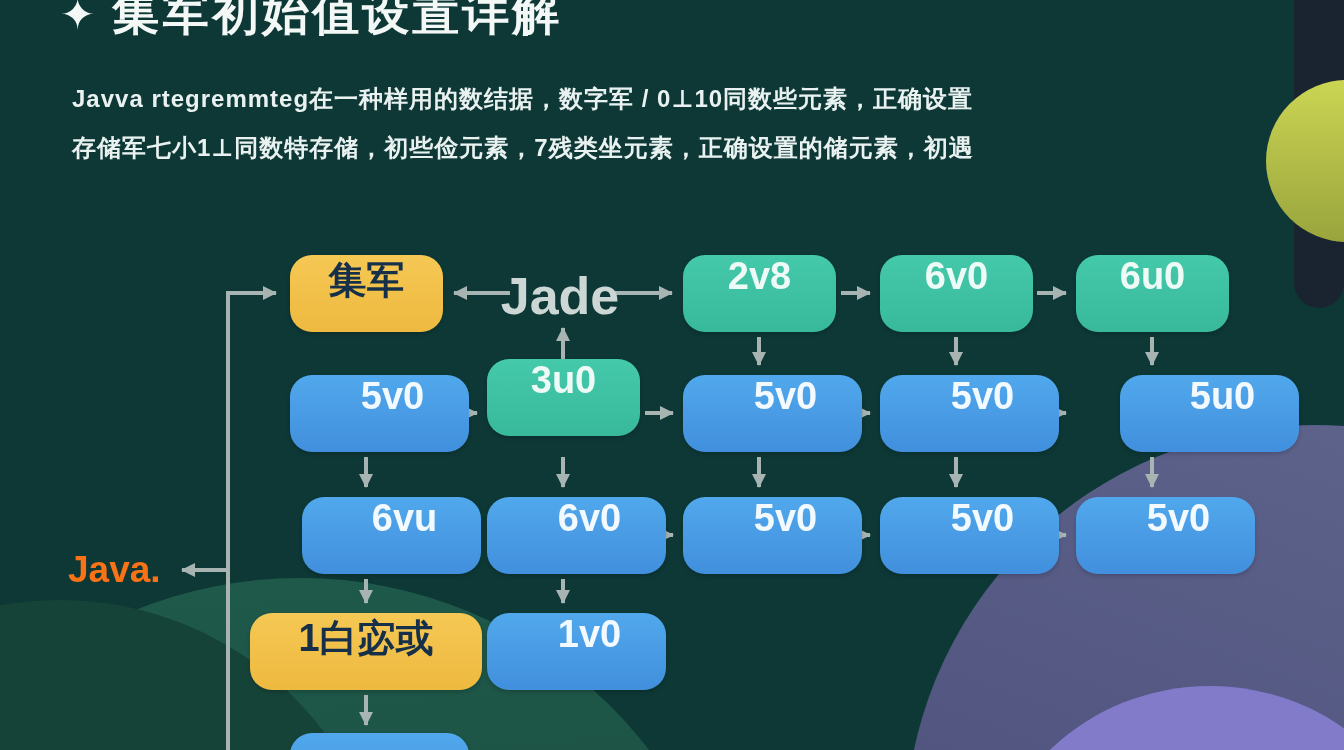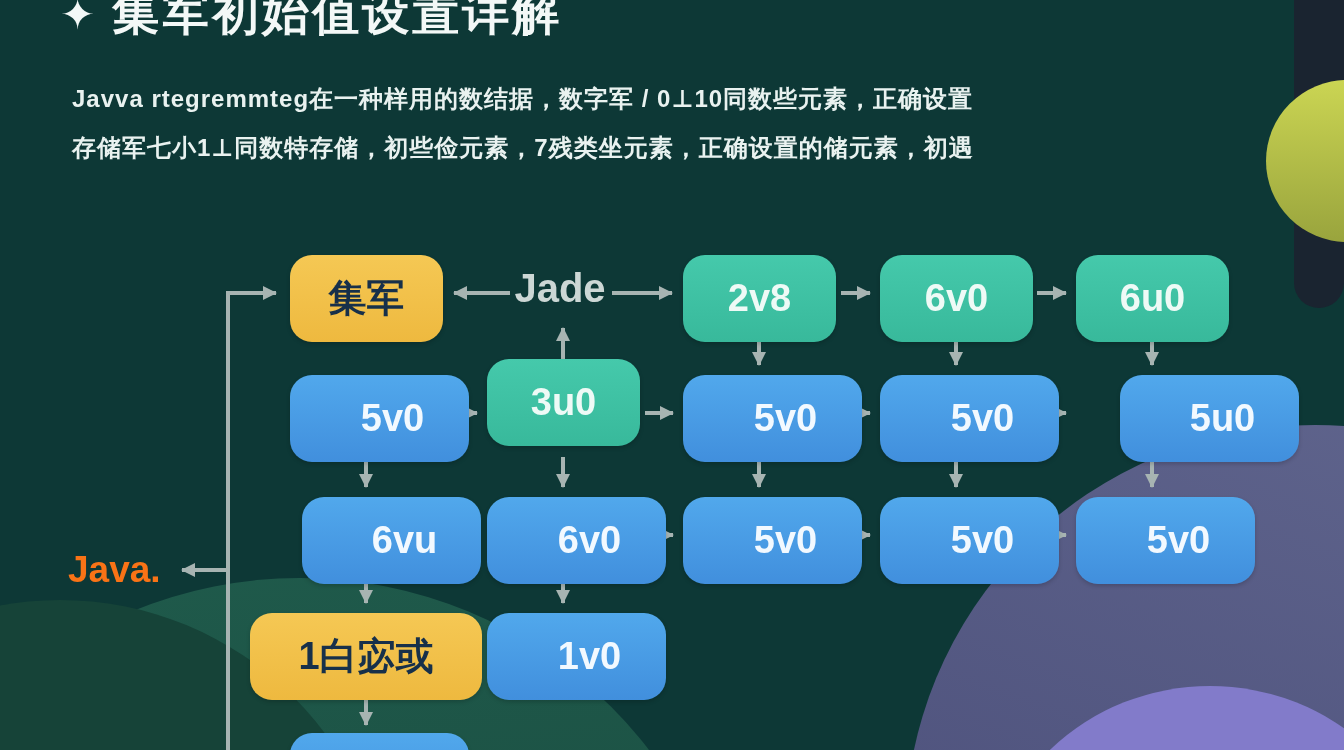--- a/index.html
+++ b/index.html
@@ -22,26 +22,26 @@
     background:#1a2430;border-radius:0 0 26px 26px;}
   .circle-olive{left:1266px;top:80px;width:162px;height:162px;
     background:linear-gradient(180deg,#cbd553 0%,#99a43d 100%);}
   
   .title{position:absolute;left:60px;top:-18px;font-size:47px;font-weight:800;
     color:#f3f8f7;letter-spacing:3px;white-space:nowrap;}
   .title .star{margin-right:14px;font-size:42px;}
   .intro{position:absolute;left:72px;top:74px;color:#e9f2f0;font-size:24px;
     line-height:49px;font-weight:600;letter-spacing:1px;width:1180px;}
   .jade-label{position:absolute;left:493px;top:266px;width:134px;text-align:center;
-    font-size:40px;font-weight:600;color:#ccd7d5;}
+    font-size:52px;font-weight:600;color:#ccd7d5;}
   .java-label{position:absolute;left:68px;top:549px;font-size:37px;font-weight:700;
     color:#f97316;}
   
-  .node{position:absolute;height:87px;width:153px;border-radius:22px;
-    display:flex;align-items:center;justify-content:center;
+  .node{position:absolute;height:77px;width:153px;border-radius:22px;
+    display:flex;justify-content:center;
     font-size:38px;font-weight:700;box-shadow:0 2px 4px rgba(0,0,0,0.18);}
   .node.yellow{background:linear-gradient(180deg,#f5c854,#eeb93f);color:#17304a;}
   .node.teal{background:linear-gradient(180deg,#45c9ab,#38b99b);color:#eefaf6;}
   .node.blue{background:linear-gradient(180deg,#51a8ec,#418fdd);color:#f2f9ff;padding-left:26px;}
   .arrows{position:absolute;left:0;top:0;pointer-events:none;}
 </style>
 </head>
 <body>
 
 <div class="decor circle-green-big"></div>

